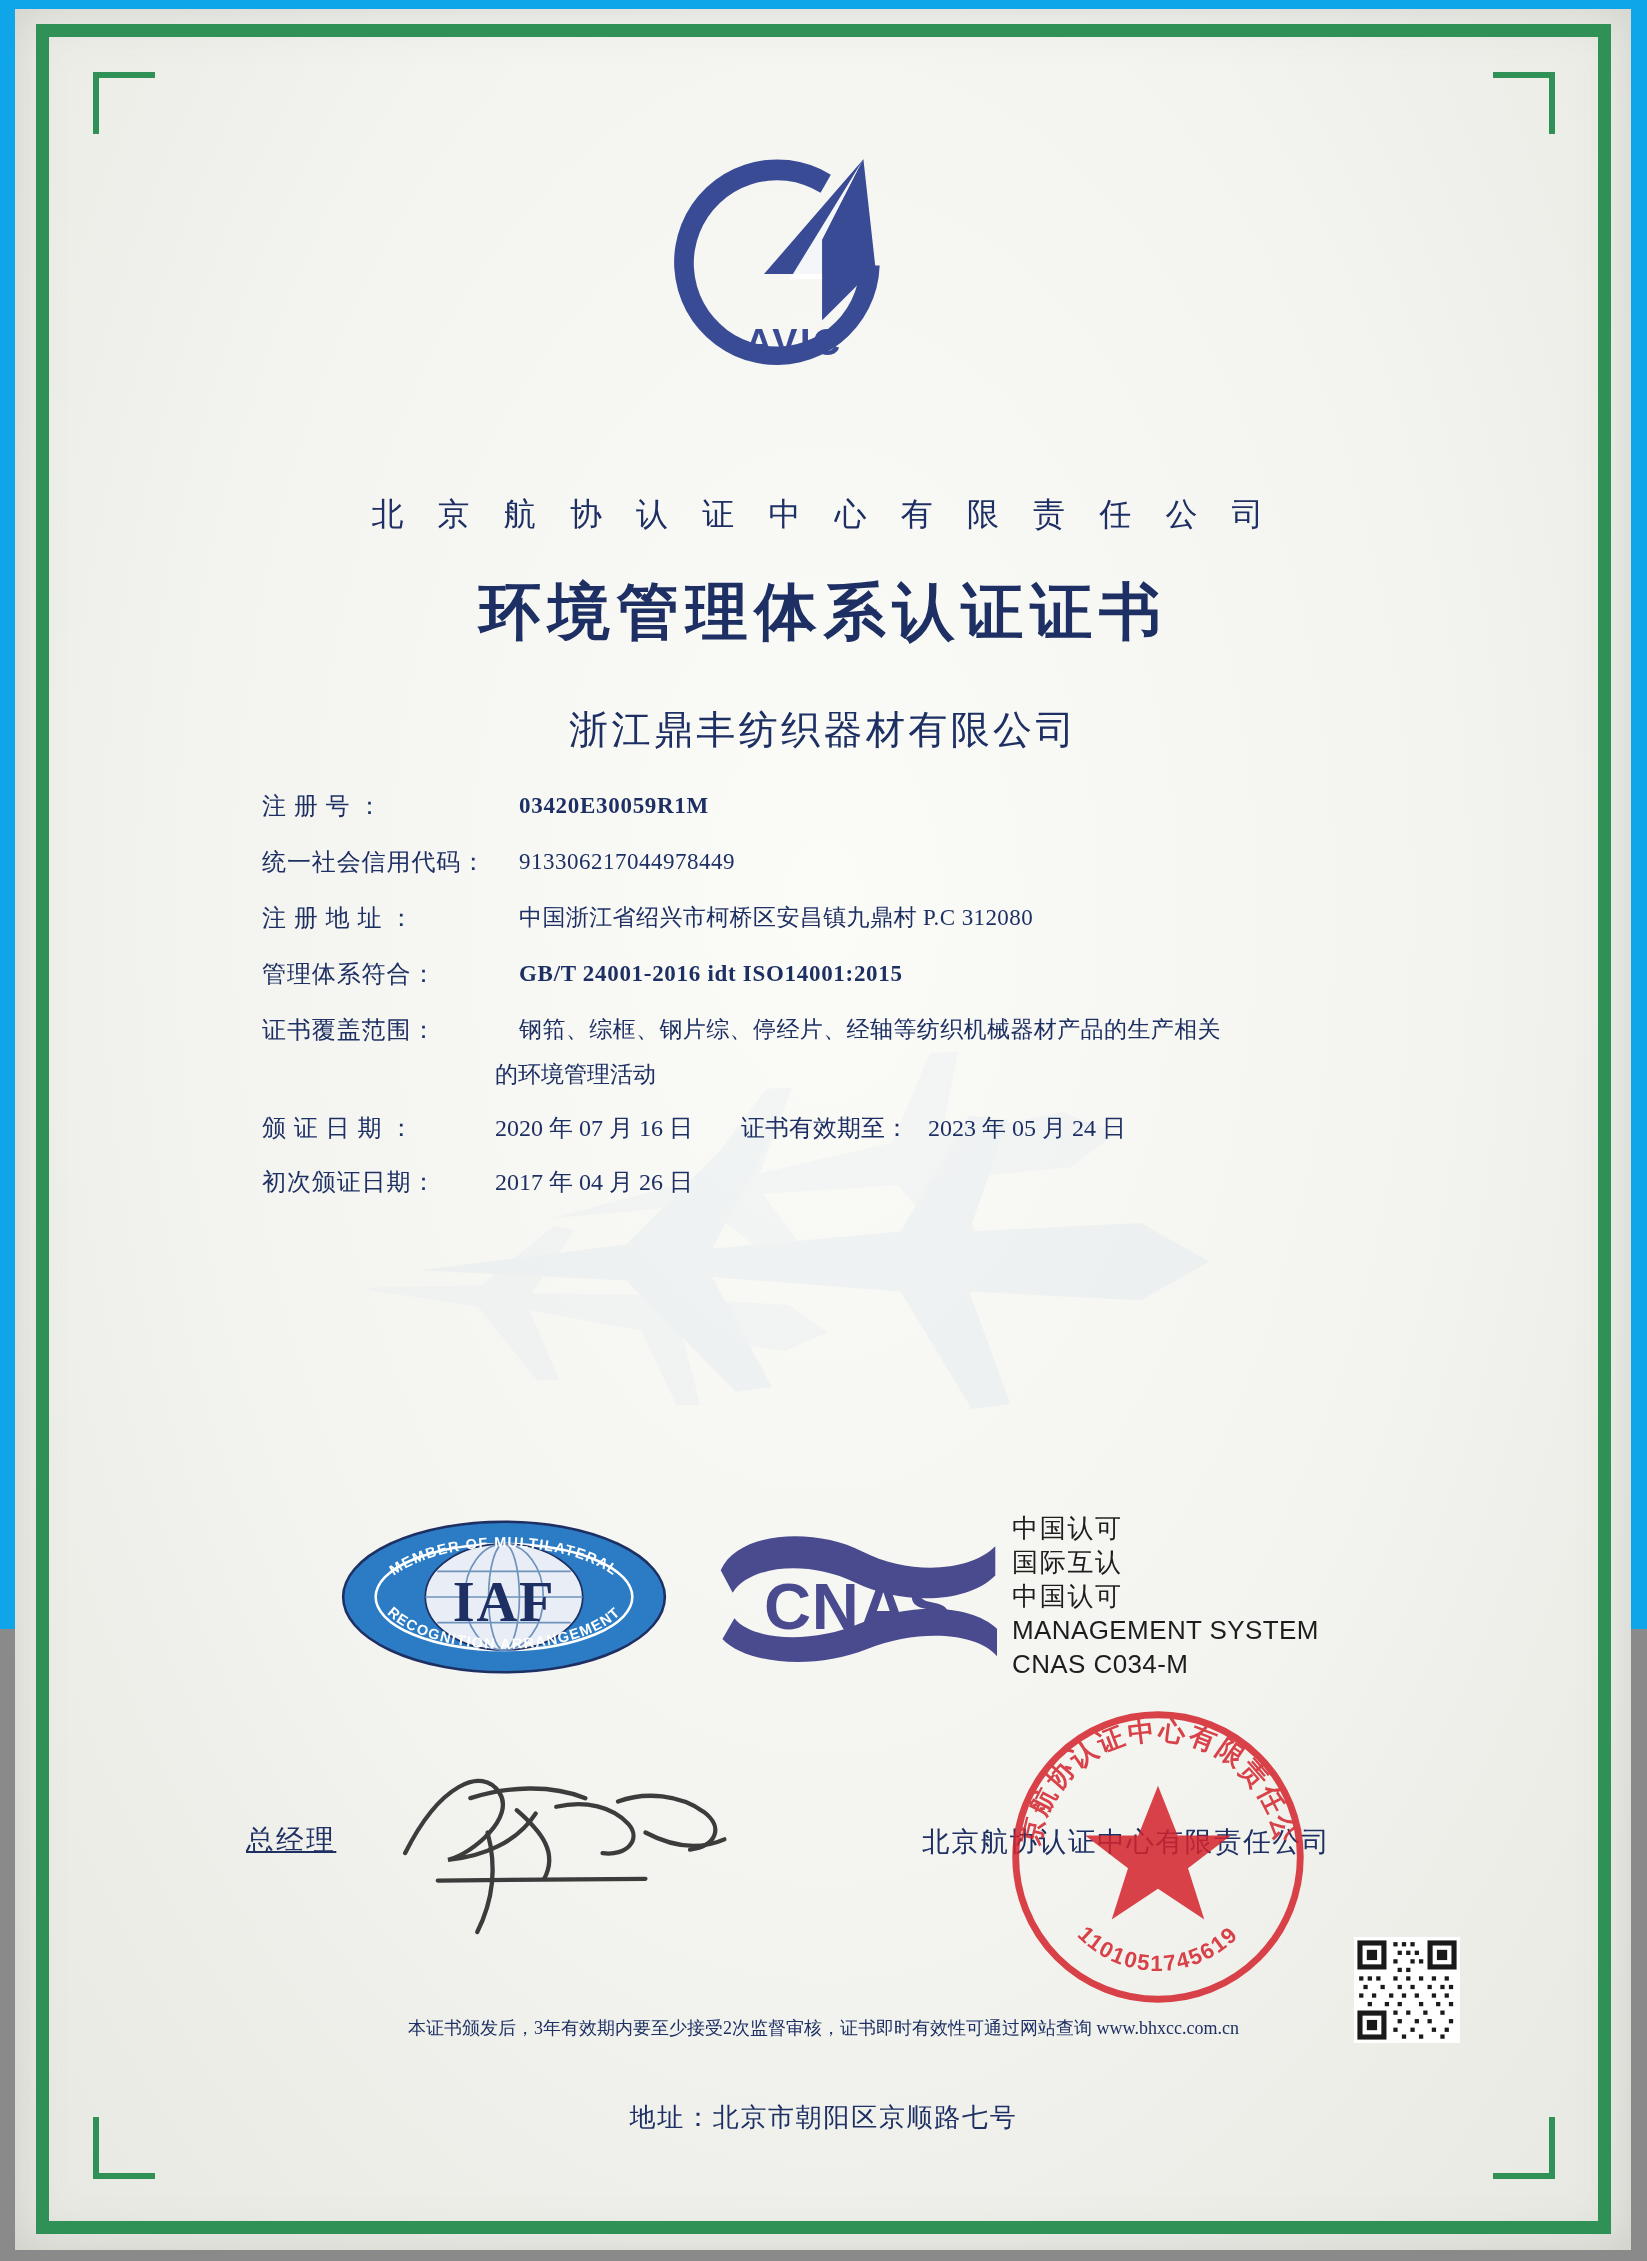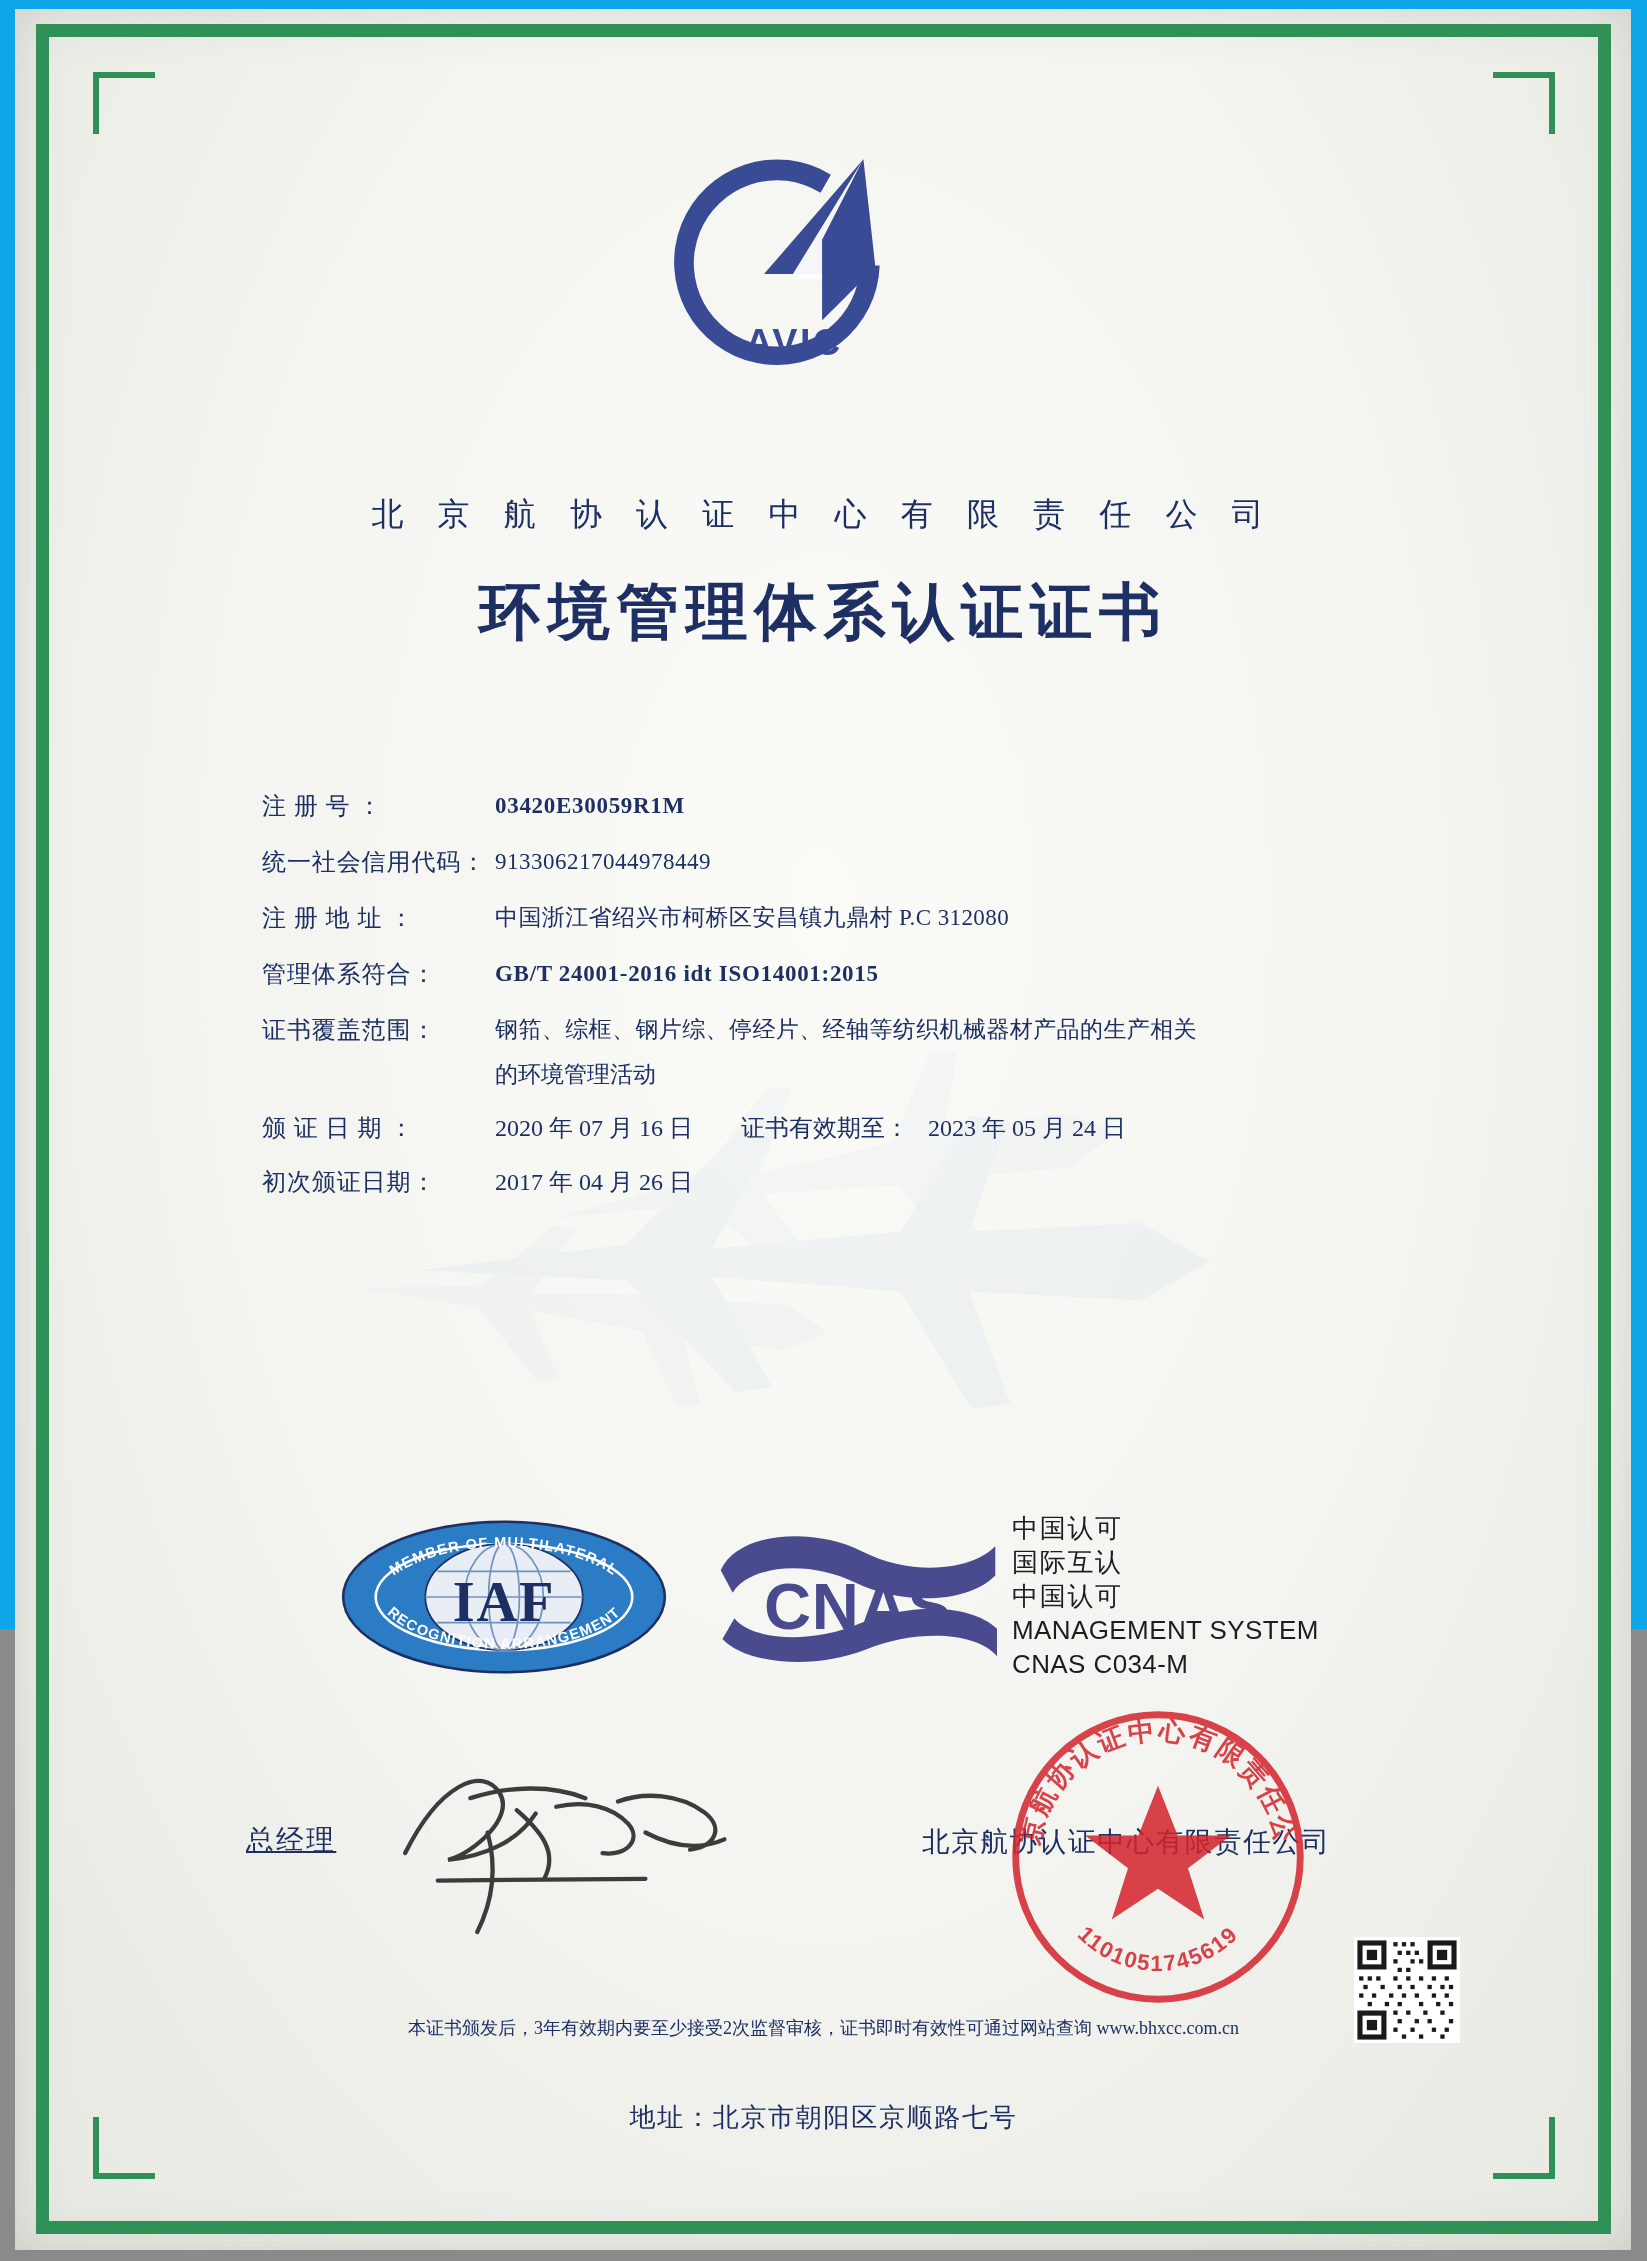--- a/index.html
+++ b/index.html
@@ -133,20 +133,21 @@
     top: 789px;
     width: 1149px;
     color: #1d2f63;
   }
   .frow {
     display: flex;
     align-items: flex-start;
     margin-bottom: 22px;
     font-size: 24px;
     line-height: 34px;
+    gap: 24px;
   }
   .flabel {
     width: 233px;
     flex: 0 0 233px;
     font-size: 24px;
     letter-spacing: 0.9px;
     white-space: nowrap;
   }
   .fvalue {
     flex: 1 1 auto;
@@ -300,20 +301,21 @@
   <svg id="avic-logo" viewBox="0 0 310 300">
     <path d="M198,44 A120,120 0 1 0 255,150 L232,150 A97,97 0 1 1 186,65 Z" fill="#3a4b96"></path>
     <path d="M236,26 L120,160 L188,160 L188,214 Z" fill="#3a4b96"></path>
     <path d="M236,26 L150,166 L188,166 L188,120 Z" fill="#ffffff" opacity="0.95"></path>
     <path d="M236,26 L188,120 L188,214 L250,152 Z" fill="#3a4b96"></path>
     <text x="155" y="255" text-anchor="middle" font-family="Liberation Sans, sans-serif" font-size="44" font-weight="bold" fill="#3a4b96" letter-spacing="3">AVIC</text>
   </svg>
 
   <div id="issuer-name">北 京 航 协 认 证 中 心 有 限 责 任 公 司</div>
   <div id="cert-title">环境管理体系认证证书</div>
+  <div id="company-name">浙江鼎丰纺织器材有限公司</div>
 
   <div id="fields">
     <div class="frow">
       <div class="flabel">注 册 号 ：</div>
       <div class="fvalue bold">03420E30059R1M</div>
     </div>
     <div class="frow">
       <div class="flabel">统一社会信用代码：</div>
       <div class="fvalue mono-num">913306217044978449</div>
     </div>

